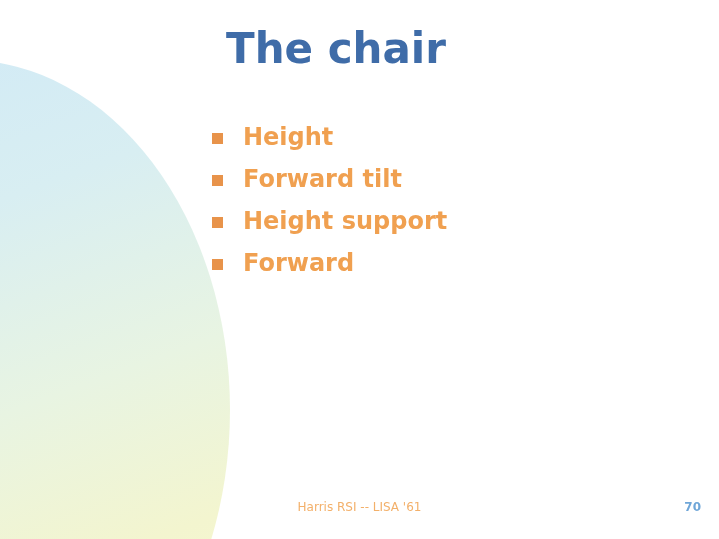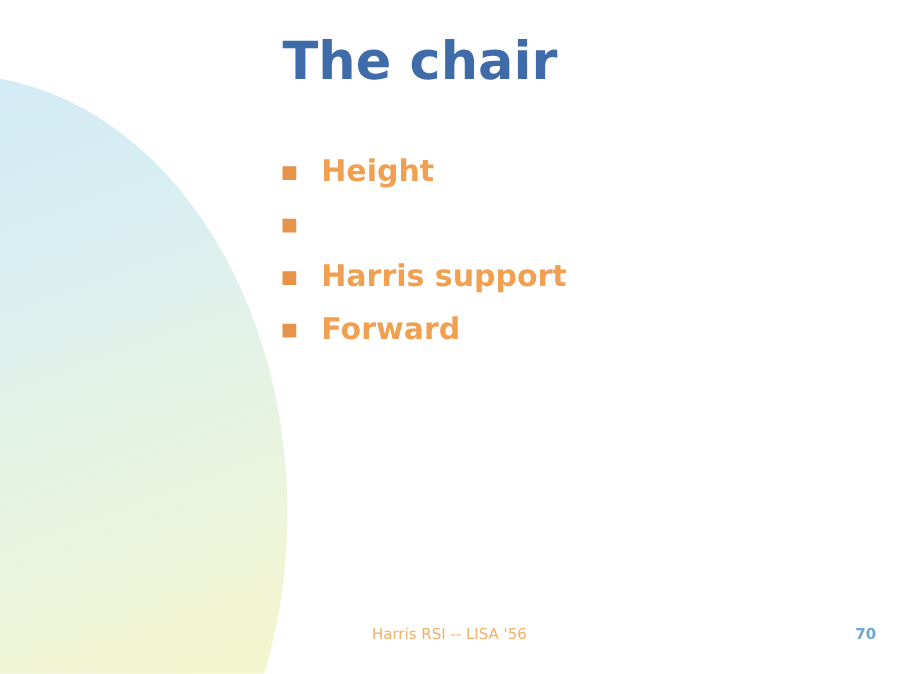--- a/index.html
+++ b/index.html
@@ -45,21 +45,21 @@
     top: 26px;
     width: 470px;
     font-size: 42px;
     font-weight: bold;
     color: #3f6ca8;
     letter-spacing: 0px;
     line-height: 1.1;
   }
   .bullets {
     position: absolute;
-    left: 226px;
+    left: 212px;
     top: 122px;
     width: 470px;
   }
   .bullet-row {
     display: flex;
     align-items: flex-start;
     margin-bottom: 11px;
     height: 31px;
   }
   .bullet-marker {
@@ -108,30 +108,31 @@
 
   <div class="bullets">
 
     <div class="bullet-row">
       <span class="bullet-marker"></span>
       <span class="bullet-text">Height</span>
     </div>
 
     <div class="bullet-row">
       <span class="bullet-marker"></span>
+      <span class="bullet-text">Forward tilt</span>
     </div>
 
     <div class="bullet-row">
       <span class="bullet-marker"></span>
-      <span class="bullet-text">Harris support</span>
+      <span class="bullet-text">Height support</span>
     </div>
 
     <div class="bullet-row">
       <span class="bullet-marker"></span>
       <span class="bullet-text">Forward</span>
     </div>
 
   </div>
 
-  <div class="footer-center">Harris RSI -- LISA '56</div>
+  <div class="footer-center">Harris RSI -- LISA '61</div>
   <div class="footer-page">70</div>
 
 </div>
 
 </body></html>

